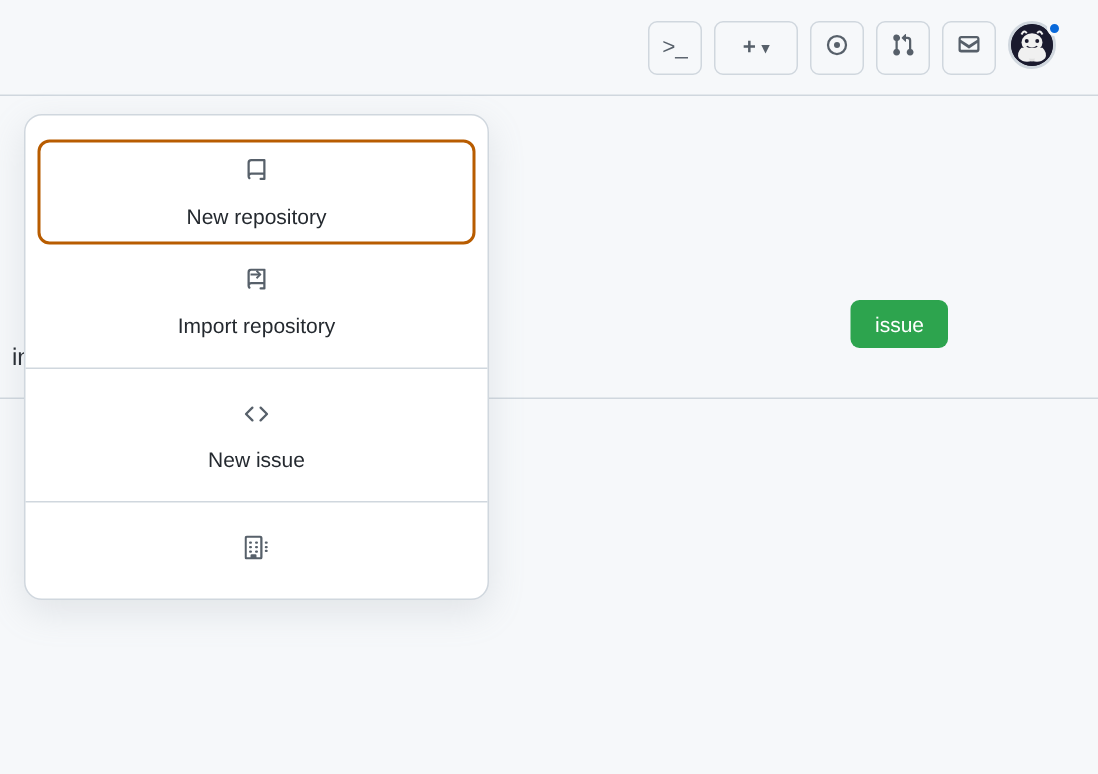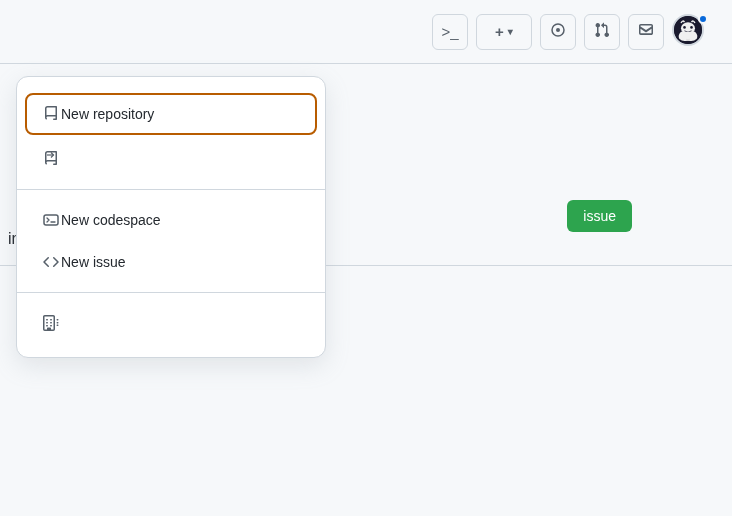--- a/index.html
+++ b/index.html
@@ -124,23 +124,25 @@
       padding-top: 8px;
     }
 
     .menu-item {
       display: flex;
       align-items: center;
       padding: 10px 16px;
       cursor: pointer;
       color: #24292f;
       font-size: 14px;
+      gap: 12px;
       border-radius: 6px;
       margin: 2px 8px;
       transition: background 0.1s;
+      flex-direction: column;
     }
 
     .menu-item.highlighted {
       border: 2px solid #b85c00;
       background: #fff;
       border-radius: 8px;
       margin: 4px 8px;
       padding: 9px 14px;
     }
 
@@ -273,34 +275,25 @@
       <span class="menu-item-label">New repository</span>
     </div>
     <div class="menu-item">
       <span class="menu-item-icon">
         <svg width="16" height="16" viewBox="0 0 16 16" fill="#57606a">
           <path d="M2 2.5A2.5 2.5 0 0 1 4.5 0h8.75a.75.75 0 0 1 .75.75v12.5a.75.75 0 0 1-.75.75h-2.5a.75.75 0 0 1 0-1.5h1.75v-2h-8a1 1 0 0 0-.714 1.7.75.75 0 1 1-1.072 1.05A2.495 2.495 0 0 1 2 11.5Zm10.5-1h-8a1 1 0 0 0-1 1v6.708A2.486 2.486 0 0 1 4.5 9h8Z"></path>
           <path d="M8 6.5l2.5-2.5L8 1.5" stroke="#57606a" stroke-width="1.2" fill="none"></path>
           <path d="M10.5 4H4" stroke="#57606a" stroke-width="1.2"></path>
         </svg>
       </span>
+      <span class="menu-item-label">Import repository</span>
     </div>
   </div>
 
   <div class="menu-section">
-    <div class="menu-item">
-      <span class="menu-item-icon">
-        <svg width="16" height="16" viewBox="0 0 16 16" fill="#57606a">
-          <rect x="1" y="3" width="14" height="10" rx="2" fill="none" stroke="#57606a" stroke-width="1.5"></rect>
-          <path d="M4 6l2 2-2 2" stroke="#57606a" stroke-width="1.3" fill="none" stroke-linecap="round"></path>
-          <line x1="8" y1="10" x2="12" y2="10" stroke="#57606a" stroke-width="1.3" stroke-linecap="round"></line>
-        </svg>
-      </span>
-      <span class="menu-item-label">New codespace</span>
-    </div>
     <div class="menu-item">
       <span class="menu-item-icon">
         <svg width="16" height="16" viewBox="0 0 16 16" fill="#57606a">
           <path d="M4.72 3.22a.75.75 0 0 1 1.06 1.06L2.06 8l3.72 3.72a.75.75 0 1 1-1.06 1.06L.47 8.53a.75.75 0 0 1 0-1.06L4.72 3.22Zm6.56 0a.75.75 0 0 0-1.06 1.06L13.94 8l-3.72 3.72a.75.75 0 1 0 1.06 1.06l4.25-4.25a.75.75 0 0 0 0-1.06L11.28 3.22Z"></path>
         </svg>
       </span>
       <span class="menu-item-label">New issue</span>
     </div>
   </div>
 

